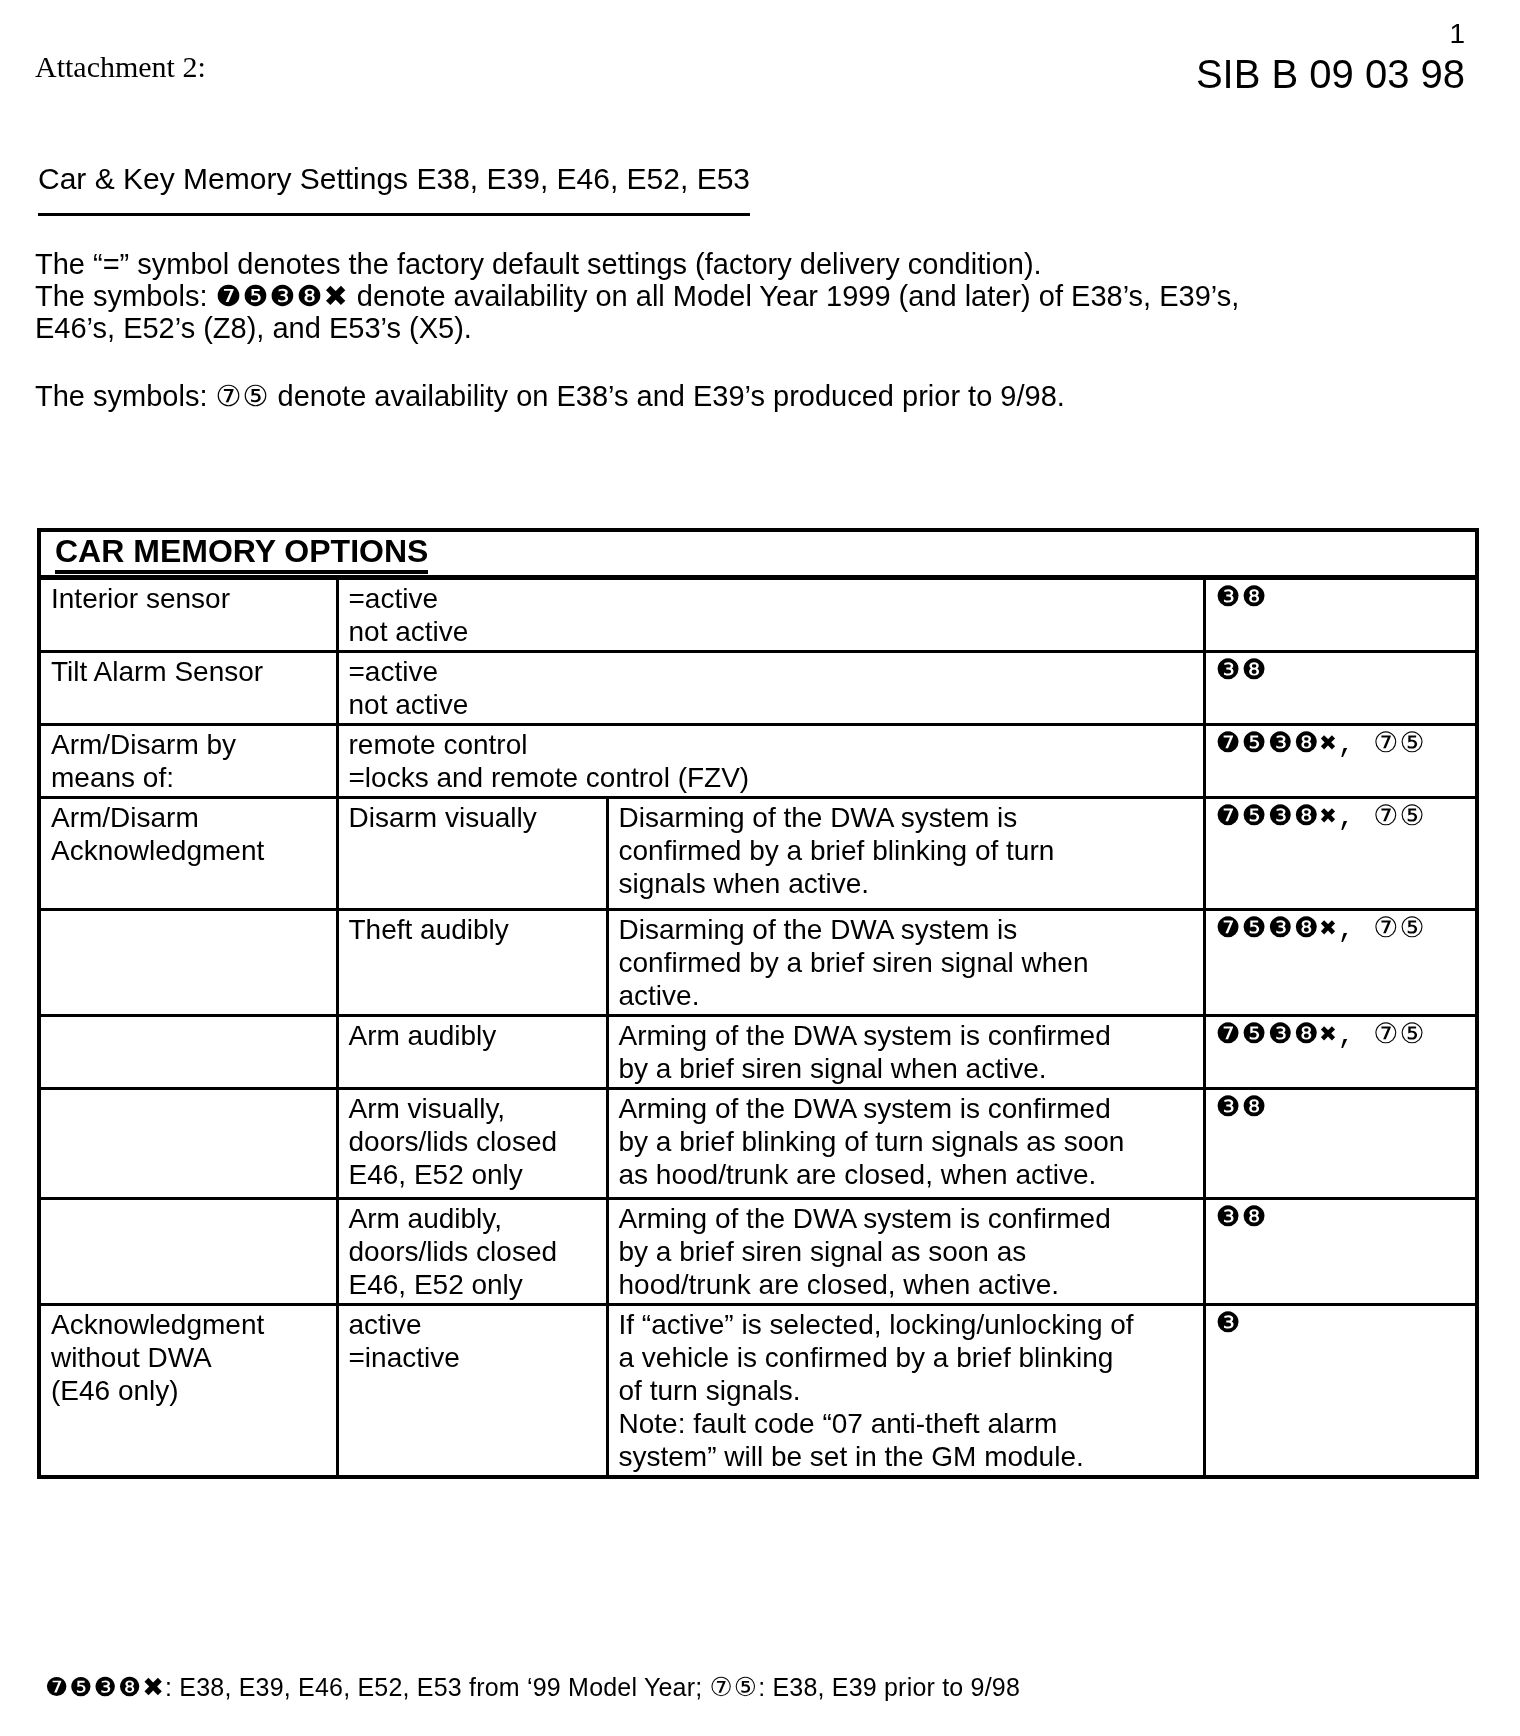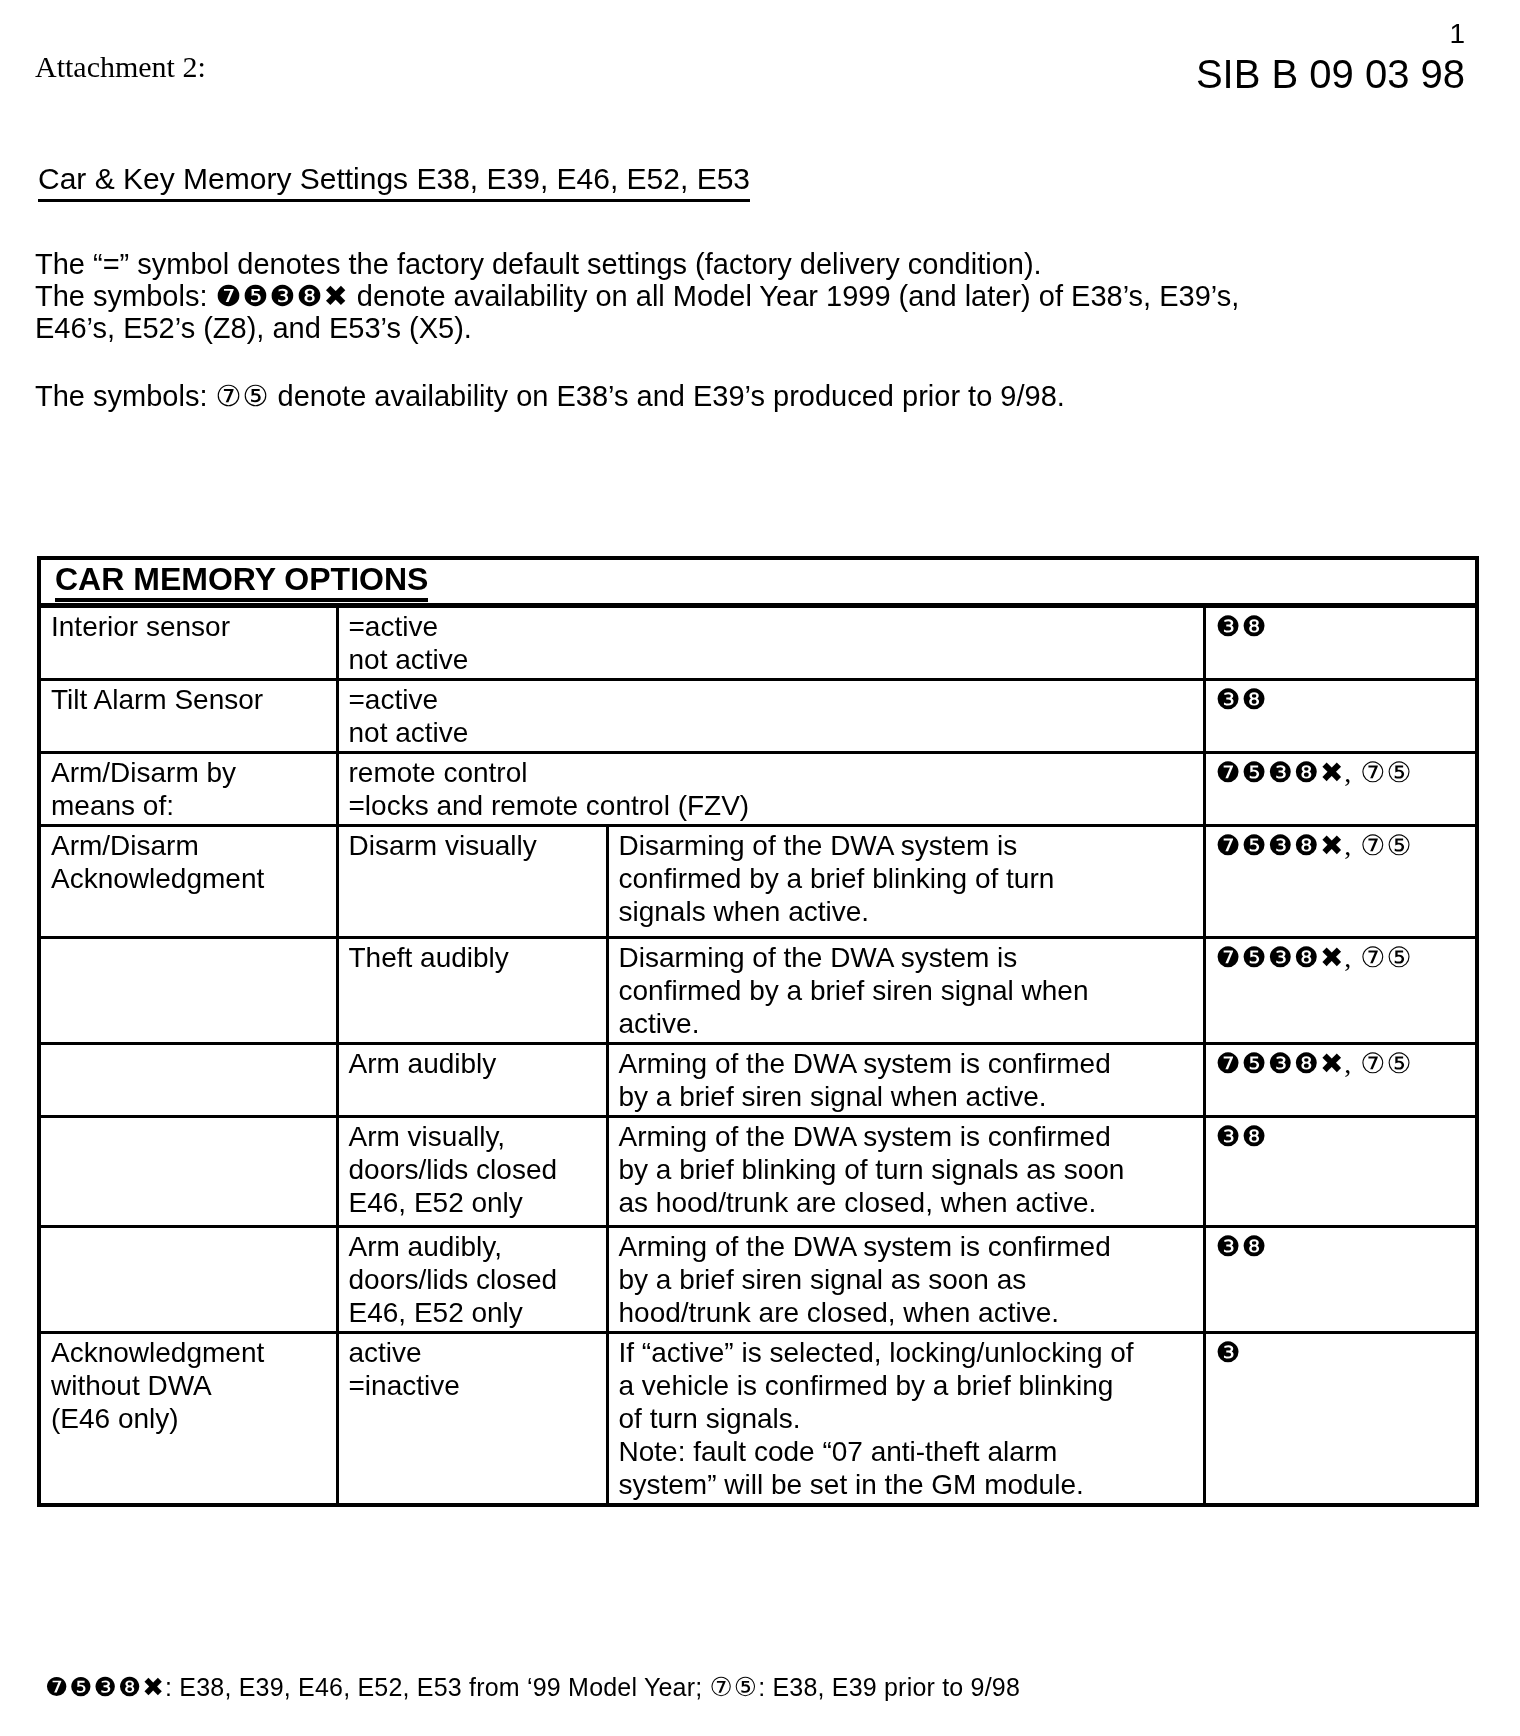--- a/index.html
+++ b/index.html
@@ -9,26 +9,26 @@
     background:#ffffff;
     color:#000;
     font-family:"Liberation Sans","DejaVu Sans",sans-serif;
     overflow:hidden;
   }
   .sym{font-family:"DejaVu Sans",sans-serif;letter-spacing:1px;}
   .page-number{position:absolute;top:18px;right:55px;font-size:28px;}
   .doc-ref{position:absolute;top:52px;right:55px;font-size:40px;}
   .attachment{position:absolute;top:50px;left:35px;font-size:30px;font-family:Liberation Serif, serif;}
   .heading{position:absolute;top:162px;left:38px;font-size:30px;}
-  .heading .u{border-bottom:3px solid #000;padding-bottom:4px;}
+  .heading .u{border-bottom:3px solid #000;padding-bottom:18px;}
   .para{position:absolute;left:35px;font-size:29px;line-height:32px;}
   .p1{top:248px;}
   .p2{top:380px;}
   table.cmo{
-    position:absolute;left:37px;top:556px;
+    position:absolute;left:37px;top:528px;
     width:1438px;
     border-collapse:collapse;
     table-layout:fixed;
   }
   table.cmo td{
     border:3px solid #000;
     vertical-align:top;
     padding:2px 10px;
     font-size:28px;
     line-height:33px;
@@ -37,21 +37,21 @@
   }
   table.cmo{border:4px solid #000;}
   tr.r-title td{border-bottom-width:5px;padding:3px 10px 6px 14px;}
   tr.r-section td{border-bottom-width:5px;}
   .title-u{
     font-weight:bold;font-size:32px;
     border-bottom:4px solid #000;padding-bottom:1px;
     white-space:nowrap;
   }
   td.section{font-weight:bold;font-size:29px;line-height:34px;}
-  td.avail{font-family:Liberation Serif, serif;font-size:28px;letter-spacing:1px;white-space:nowrap;}
+  td.avail{font-family:Liberation Mono, monospace;font-size:28px;letter-spacing:1px;white-space:nowrap;}
   tr.h72{height:72px;}
   tr.h112{height:112px;margin-top:46px;}
   tr.h103{height:103px;}
   tr.h110{height:110px;}
   tr.h70{height:70px;}
   tr.h172{height:172px;}
   .legend{
     position:absolute;left:45px;top:1672px;
     font-size:25px;letter-spacing:0.2px;
   }

